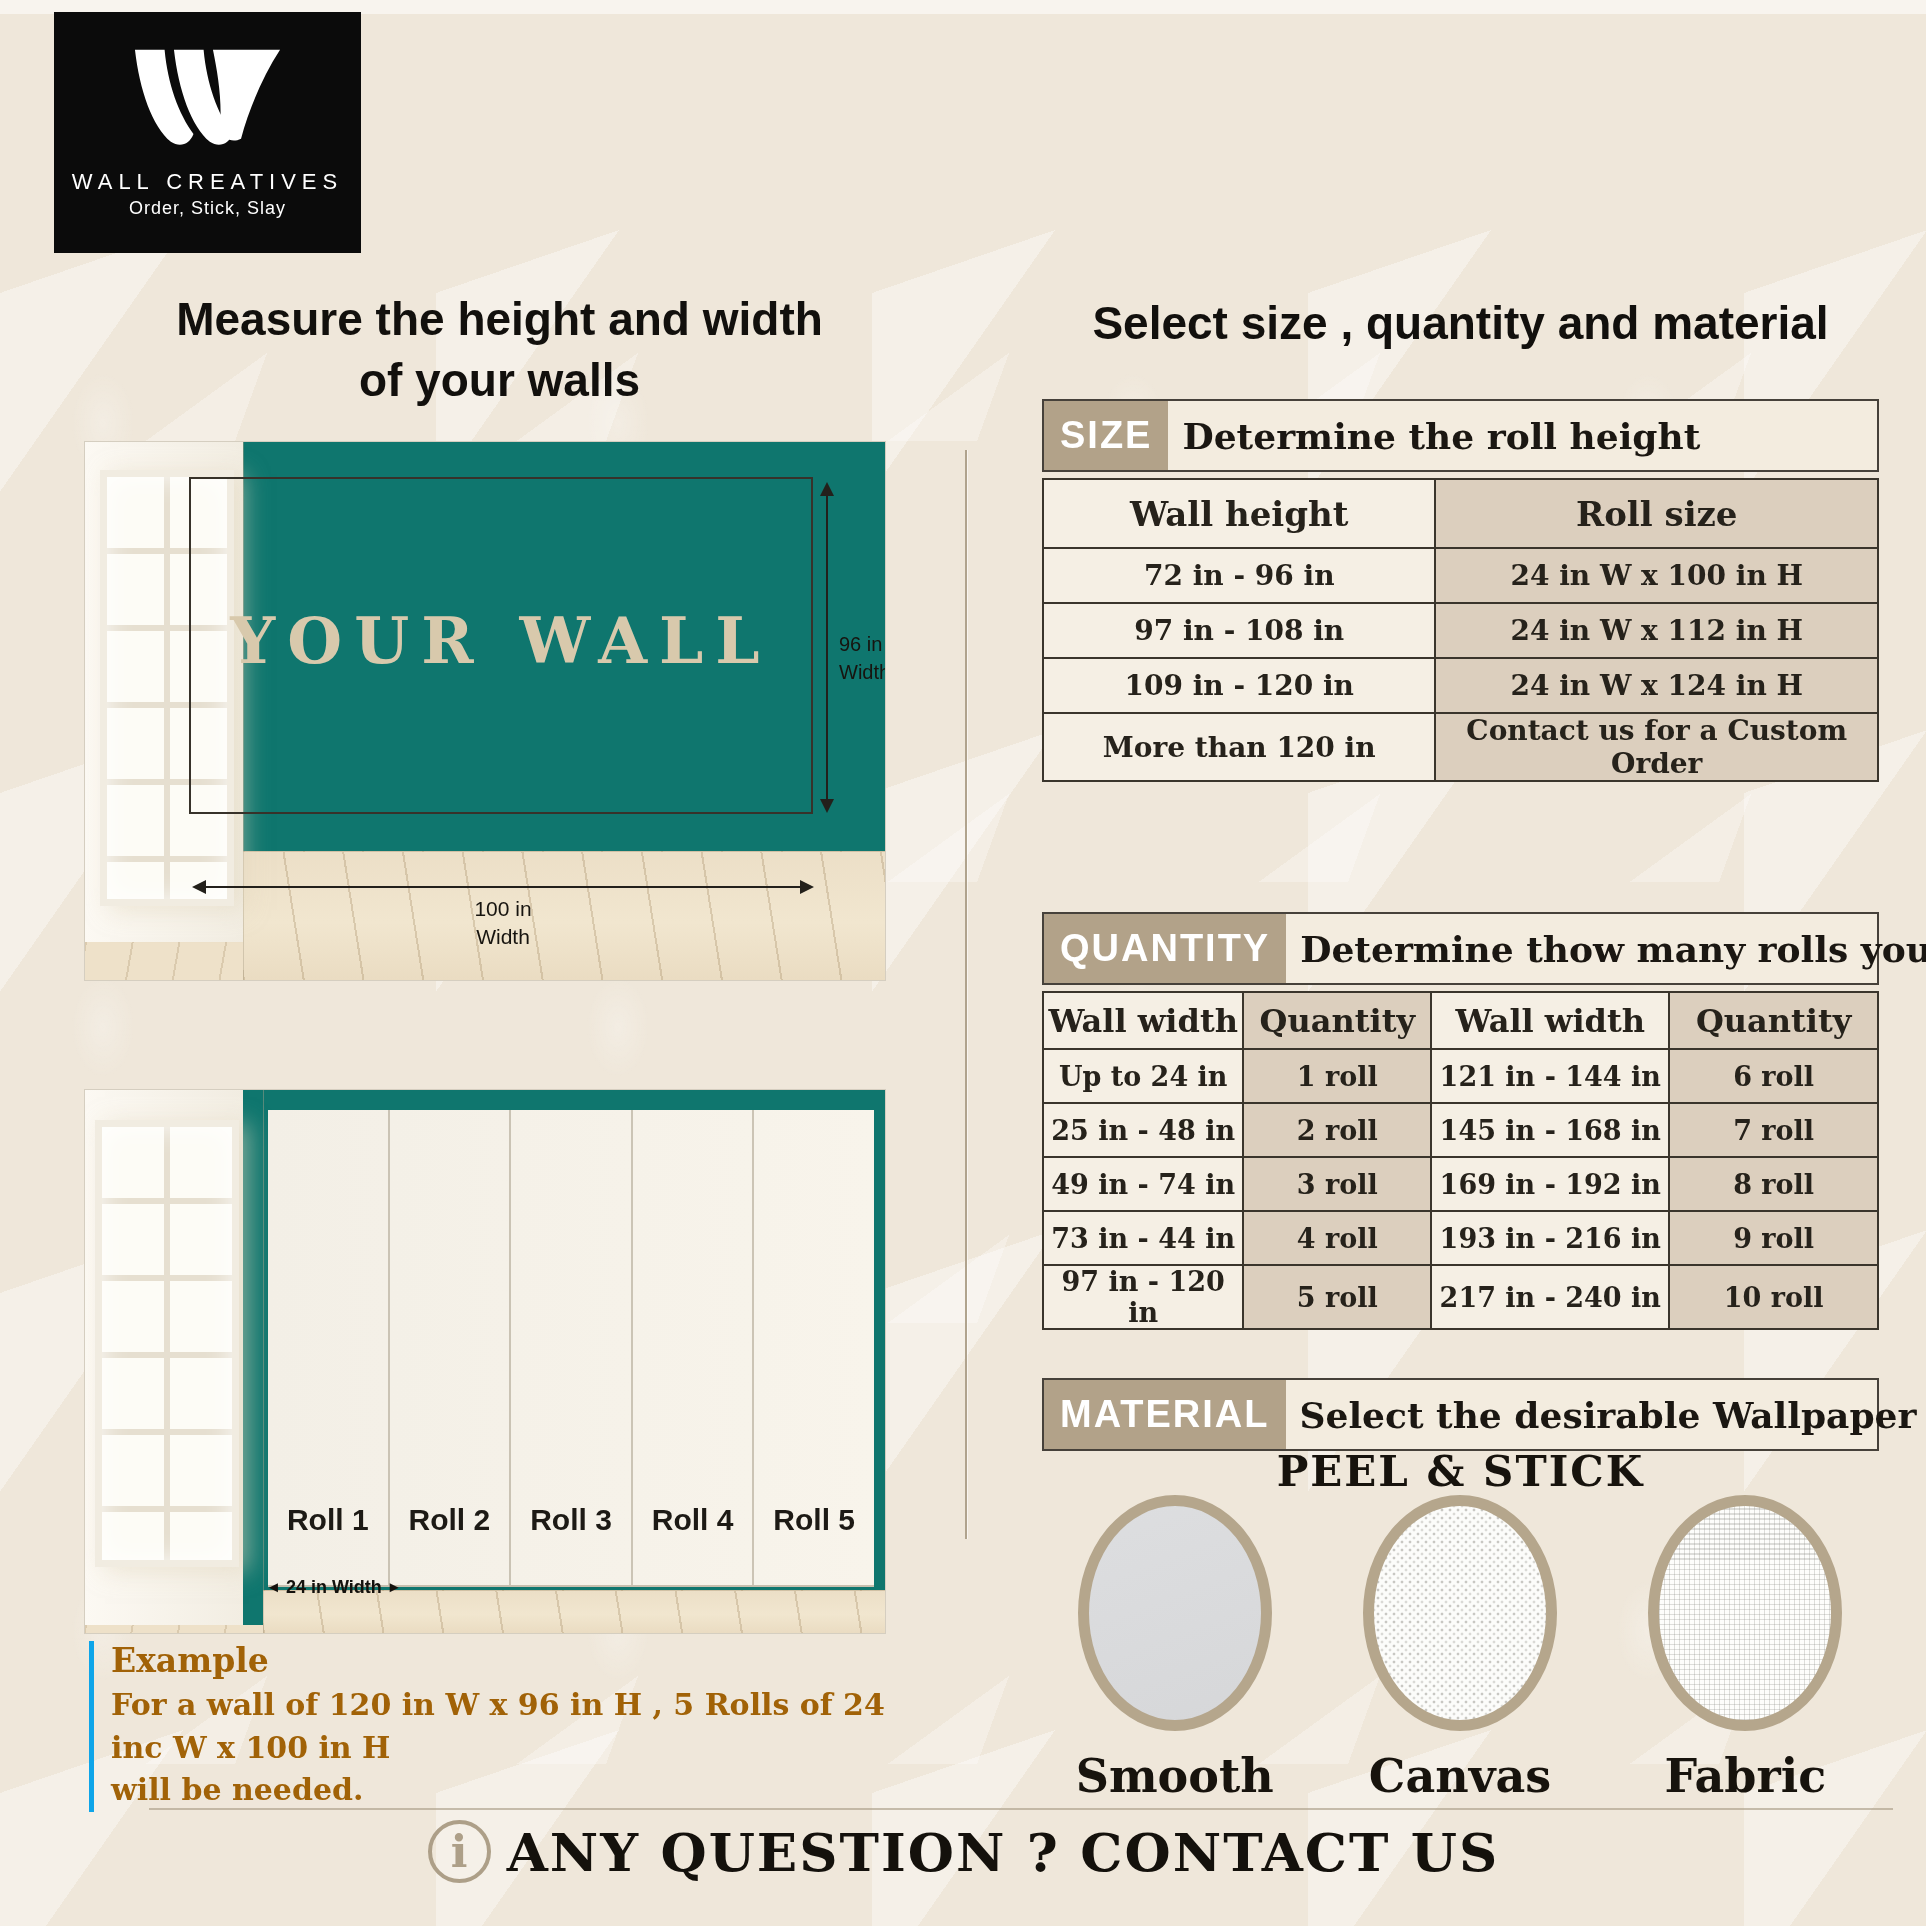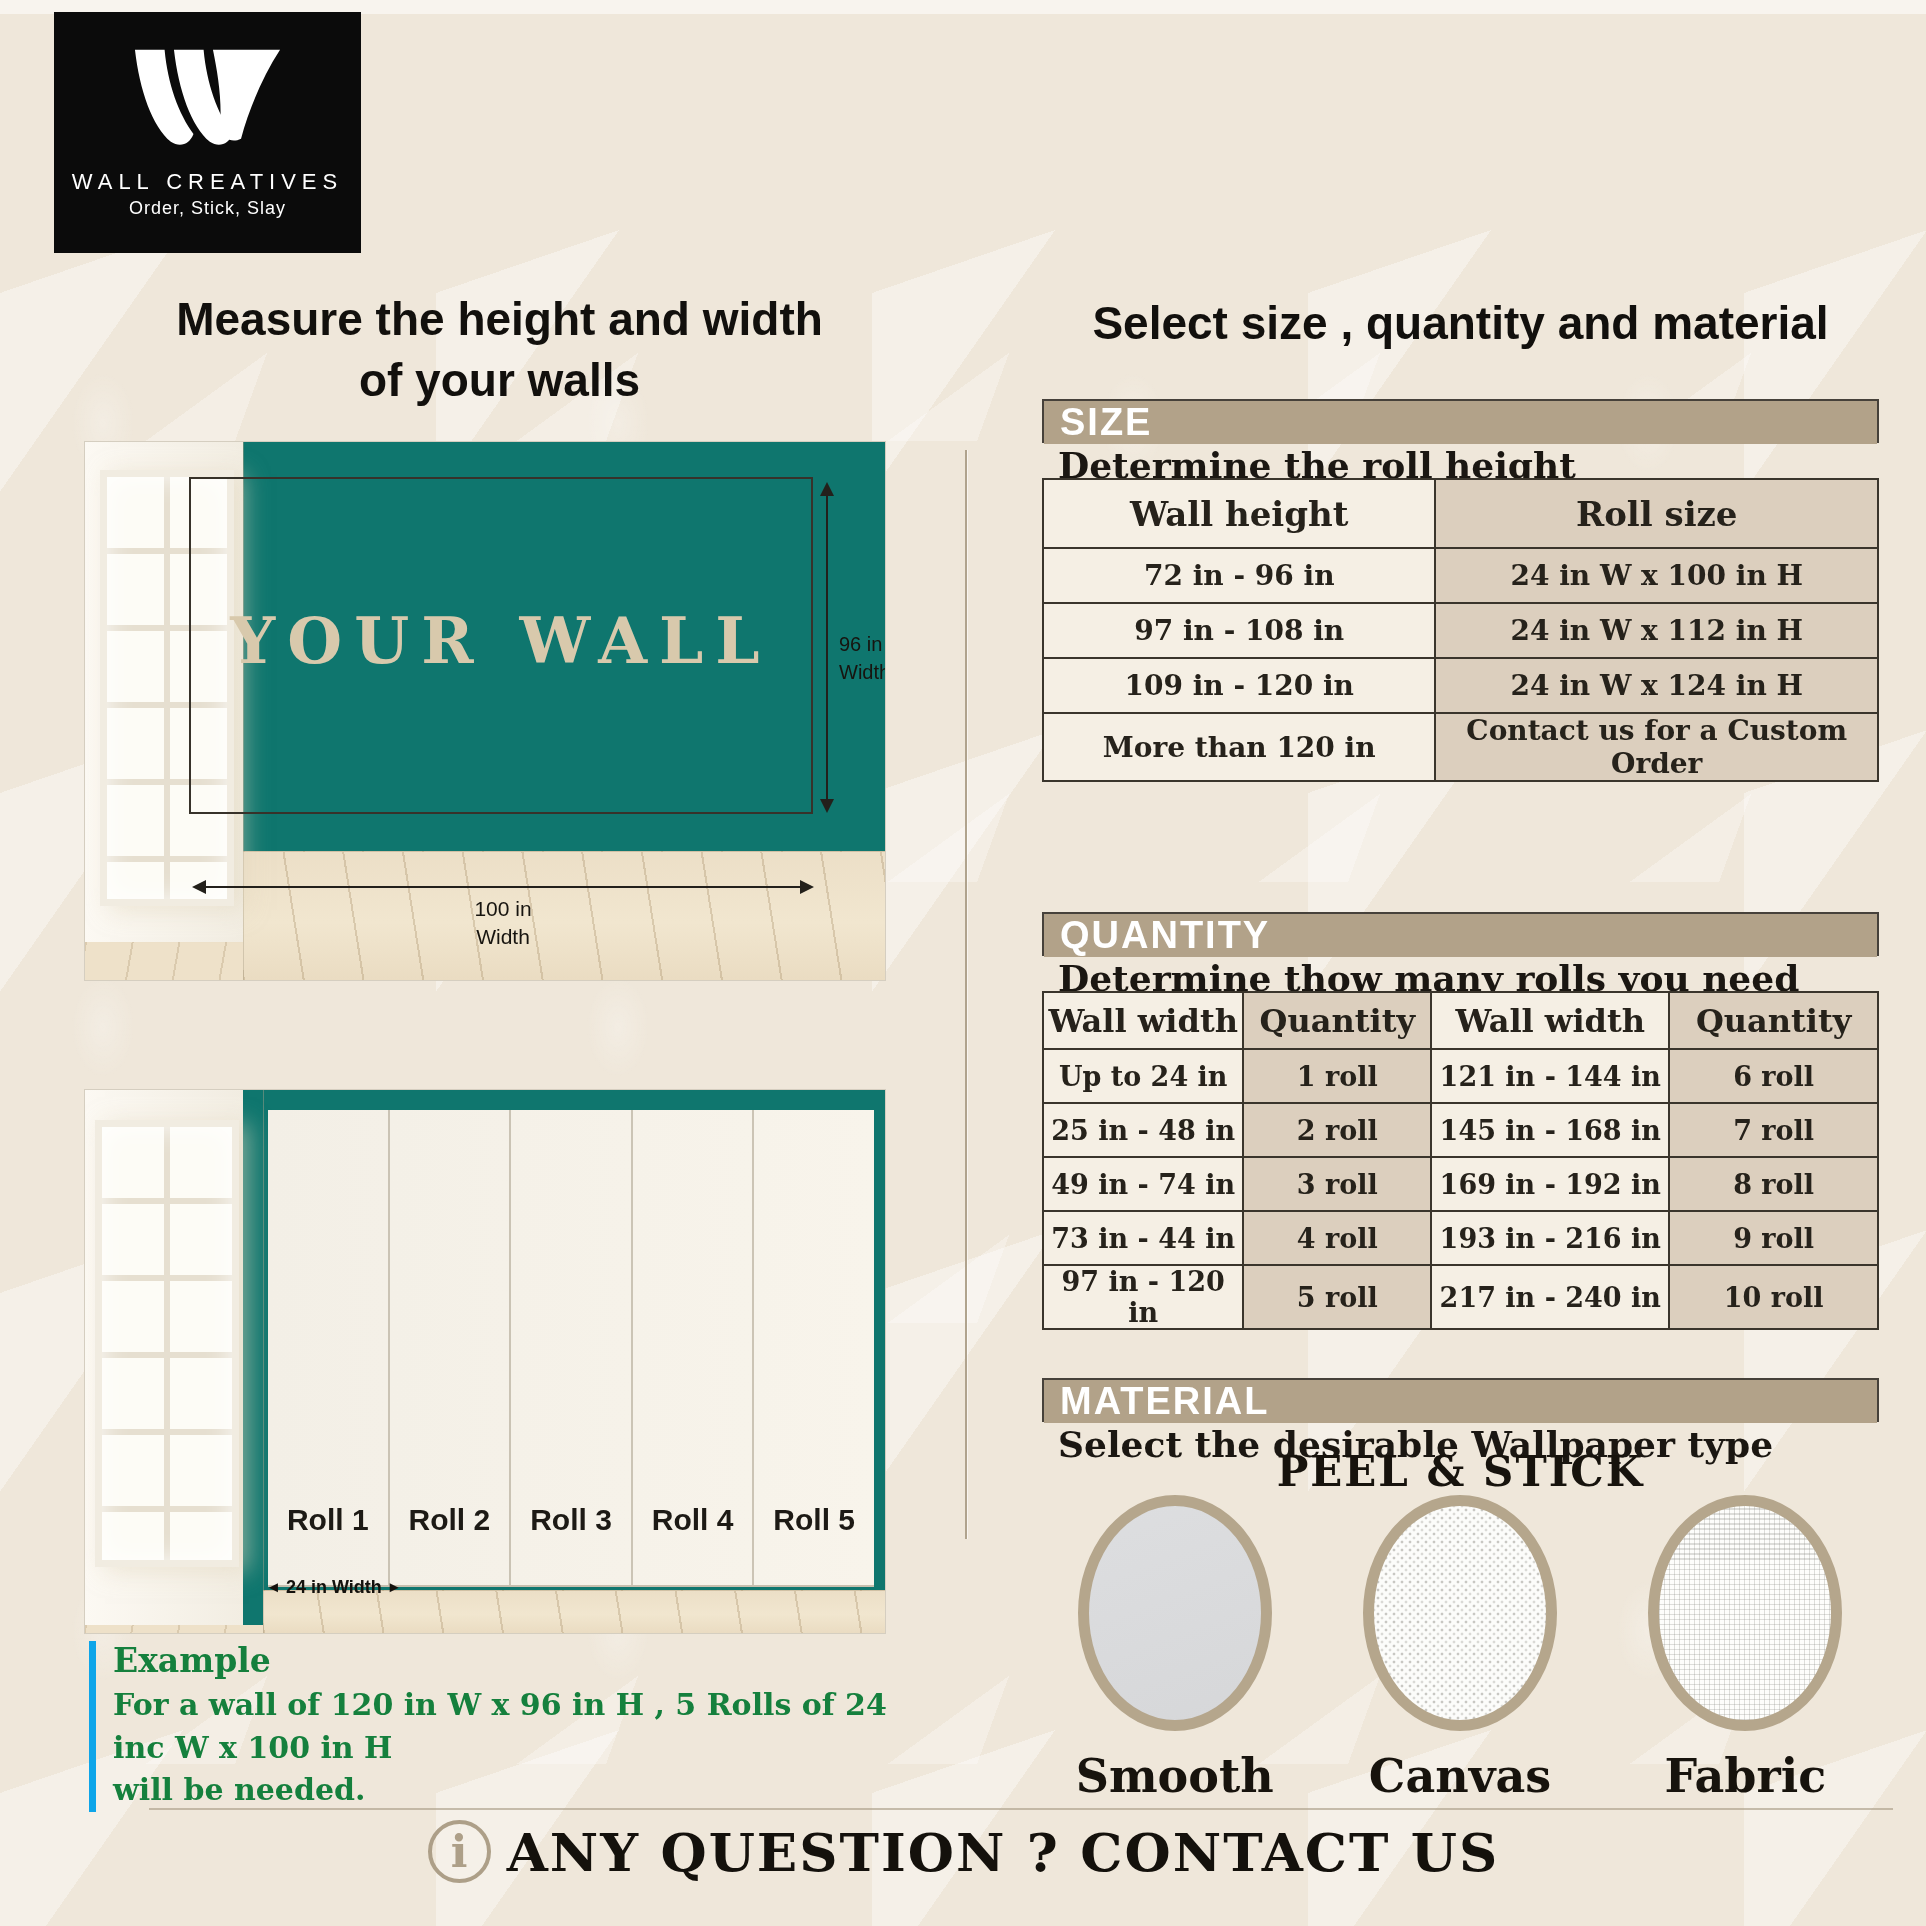--- a/index.html
+++ b/index.html
@@ -98,32 +98,32 @@
   .panel { flex:1; position:relative; border-right:2px solid rgba(150,140,118,.45); }
   .panel:last-child { border-right:none; }
   .panel-label { position:absolute; bottom:48px; width:100%; text-align:center; font-weight:700;
                  font-size:30px; color:#1d1a15; }
   .roll-width-label { position:absolute; left:181px; top:487px; width:149px; font-weight:700;
                       font-size:18px; color:#14110d; white-space:nowrap; }
   .roll-width-label .tri { font-size:15px; position:relative; top:-1px; }
 
   
   .example { position:absolute; left:89px; top:1641px; width:842px; z-index:2;
-             border-left:7px solid #0ea5e9; padding-left:17px;
-             font-family:"DejaVu Serif", serif; font-weight:700; color:#15803d; }
+             border-left:5px solid #0ea5e9; padding-left:17px;
+             font-family:"DejaVu Serif", serif; font-weight:700; color:#a16207; }
   .example-heading { font-size:33px; margin-bottom:4px; }
   .example-line { font-size:30px; line-height:1.42; }
 
   
   .v-divider { position:absolute; left:965px; top:450px; width:2px; height:1089px;
                background:#b0a38d; box-shadow:1px 0 0 rgba(255,255,255,.6); z-index:1; }
 
   
-  .section-header { position:absolute; left:1042px; width:837px; height:44px; z-index:2;
-    display:flex; align-items:stretch; background:#f3ecdf; border:2px solid #46413a;flex-direction:column; }
+  .section-header { position:absolute; left:1042px; width:837px; height:73px; z-index:2;
+    display:flex; align-items:stretch; background:#f3ecdf; border:2px solid #46413a; }
   .section-badge { background:#b2a289; color:#fff; display:flex; align-items:center;
     padding:0 16px; font-size:38px; font-weight:700; letter-spacing:2px; white-space:nowrap; }
   .section-title { display:flex; align-items:center; padding-left:14px;
     font-family:"DejaVu Serif", serif; font-weight:700; font-size:36px; color:#1b1712; white-space:nowrap; }
   .hdr-size { top:399px; }
   .hdr-quantity { top:912px; }
   .hdr-material { top:1378px; }
 
   table { position:absolute; left:1042px; width:837px; border-collapse:collapse; z-index:2;
           font-family:"DejaVu Serif", serif; font-weight:700; color:#26221b; }

